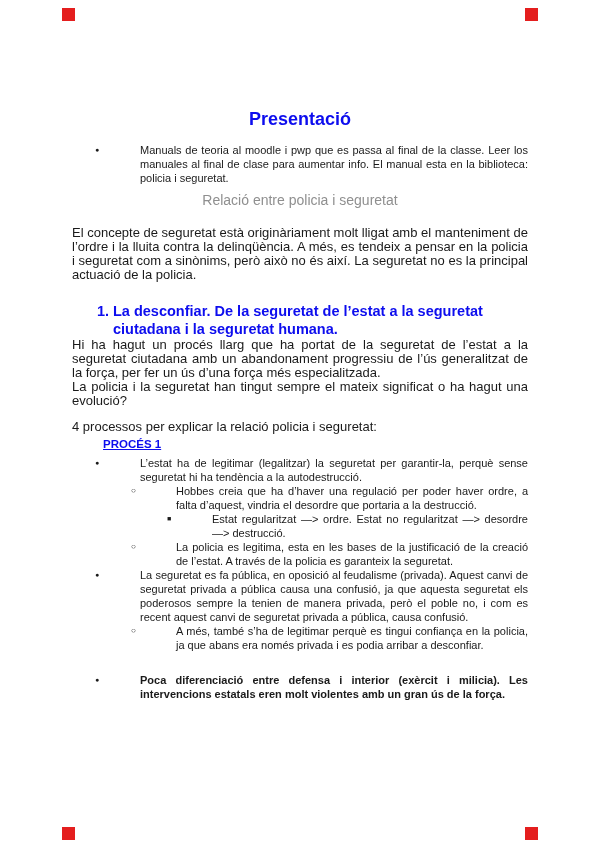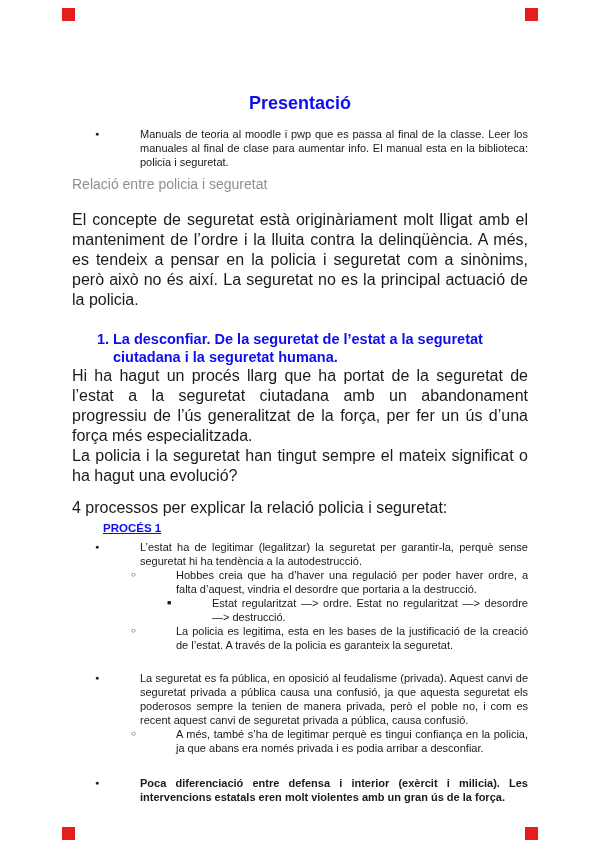--- a/index.html
+++ b/index.html
@@ -18,32 +18,32 @@
     color:var(--ink);
     overflow:hidden;
     margin:0 auto;
   }
   .corner{position:absolute;width:13px;height:13px;background:var(--red);}
   .corner.tl{left:62px;top:8px;}
   .corner.tr{left:525px;top:8px;}
   .corner.bl{left:62px;top:827px;}
   .corner.br{left:525px;top:827px;}
 
-  .content{position:absolute;left:72px;right:72px;top:0;}
+  .content{position:absolute;left:72px;right:72px;top:16px;}
 
   .doc-title{
     margin-top:92px;
     text-align:center;
     color:var(--blue);
     font-size:18px;
     font-weight:bold;
     line-height:22px;
   }
 
-  .body-text{font-size:16px;line-height:20px;}
+  .body-text{font-size:13px;line-height:14px;}
   .just{text-align:justify;}
 
   .li{display:flex;font-size:11px;line-height:14px;gap:32px;}
   .li .txt{flex:1;text-align:justify;}
   .marker{flex:none;width:13px;line-height:14px;}
   .m-disc{margin-left:23px;font-size:7px;}
   .m-circle{margin-left:59px;font-size:8px;}
   .m-square{margin-left:95px;font-size:7px;}
 
   .list-presentacio{margin-top:13px;}
@@ -51,20 +51,21 @@
   .tema-title{
     margin-top:36px;
     text-align:center;
     color:var(--blue);
     font-size:21px;
     font-weight:bold;
     line-height:26px;
   }
   .tema-subtitle{
     margin-top:7px;
+    text-align:center;
     color:var(--gray);
     font-size:14px;
     line-height:17px;
   }
   .intro{margin-top:17px;}
 
   .section-heading{
     display:flex;
     margin-top:20px;
     color:var(--blue);
@@ -80,21 +81,21 @@
     display:inline-block;
     color:var(--blue);
     font-size:11.5px;
     line-height:14px;
     font-weight:bold;
     text-decoration:underline;
     cursor:pointer;
     padding-left:31px;
   }
   .nested-list{margin-top:4px;}
-  .gap19{margin-top:19px;}
+  .gap19{}
   .gap21{margin-top:21px;font-weight:bold;}
 </style>
 </head>
 <body>
 
 <div class="page">
 
   <div class="corner tl" style="background: rgb(228, 30, 30);"></div>
   <div class="corner tr" style="background: rgb(228, 30, 30);"></div>
   <div class="corner bl" style="background: rgb(228, 30, 30);"></div>

